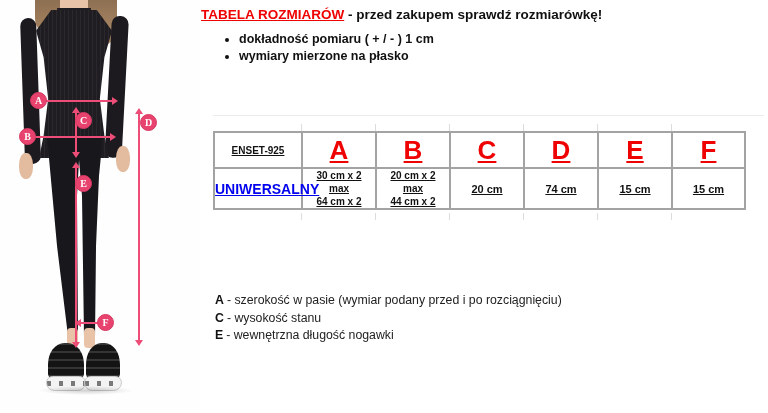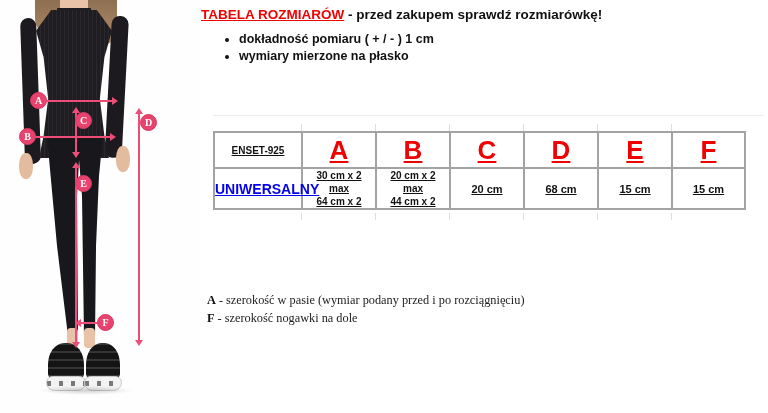--- a/index.html
+++ b/index.html
@@ -70,21 +70,21 @@
   table.size-table { position: absolute; left: 213px; top: 131px; width: 531px;
                      border-collapse: collapse; table-layout: fixed; background: #fff; }
   table.size-table td { border: 2px solid #a3a3a3; text-align: center; vertical-align: middle; padding: 0; text-decoration: underline; }
   td.cell-model  { font-size: 10px; font-weight: bold; color: #111; height: 36px; }
   td.cell-letter { font-size: 26px; font-weight: bold; color: #ee0202; height: 36px; }
   td.cell-size   { font-size: 14px; font-weight: bold; color: #0202ee; height: 40px; }
   td.cell-val    { font-size: 11px; font-weight: bold; color: #111; height: 40px; }
   td.cell-val.multi { font-size: 10px; white-space: pre-line; line-height: 1.3; }
 
   
-  .legend { position: absolute; left: 207px; top: 292px; color: #222; font-family: Liberation Serif, serif; }
+  .legend { position: absolute; left: 215px; top: 292px; color: #222; }
   .legend-item { font-size: 12.3px; line-height: 17.6px; }
   .legend-item b { color: #111; margin-right: 3px; }
 </style>
 </head>
 <body>
 
 <div class="canvas">
 
   <div class="photo">
     <div class="hair-left"></div>
@@ -168,25 +168,26 @@
       </tr>
       <tr>
         <td class="cell-size">UNIWERSALNY</td>
         <td class="cell-val multi">30 cm x 2
 max
 64 cm x 2</td>
         <td class="cell-val multi">20 cm x 2
 max
 44 cm x 2</td>
         <td class="cell-val">20 cm</td>
-        <td class="cell-val">68 cm</td>
+        <td class="cell-val">74 cm</td>
         <td class="cell-val">15 cm</td>
         <td class="cell-val">15 cm</td>
       </tr>
     </tbody>
   </table>
 
   <div class="legend">
     <div class="legend-item"><b>A</b><span>- szerokość w pasie (wymiar podany przed i po rozciągnięciu)</span></div>
-    <div class="legend-item"><b>F</b><span>- szerokość nogawki na dole</span></div>
+    <div class="legend-item"><b>C</b><span>- wysokość stanu</span></div>
+    <div class="legend-item"><b>E</b><span>- wewnętrzna długość nogawki</span></div>
   </div>
 
 </div>
 
 </body></html>

